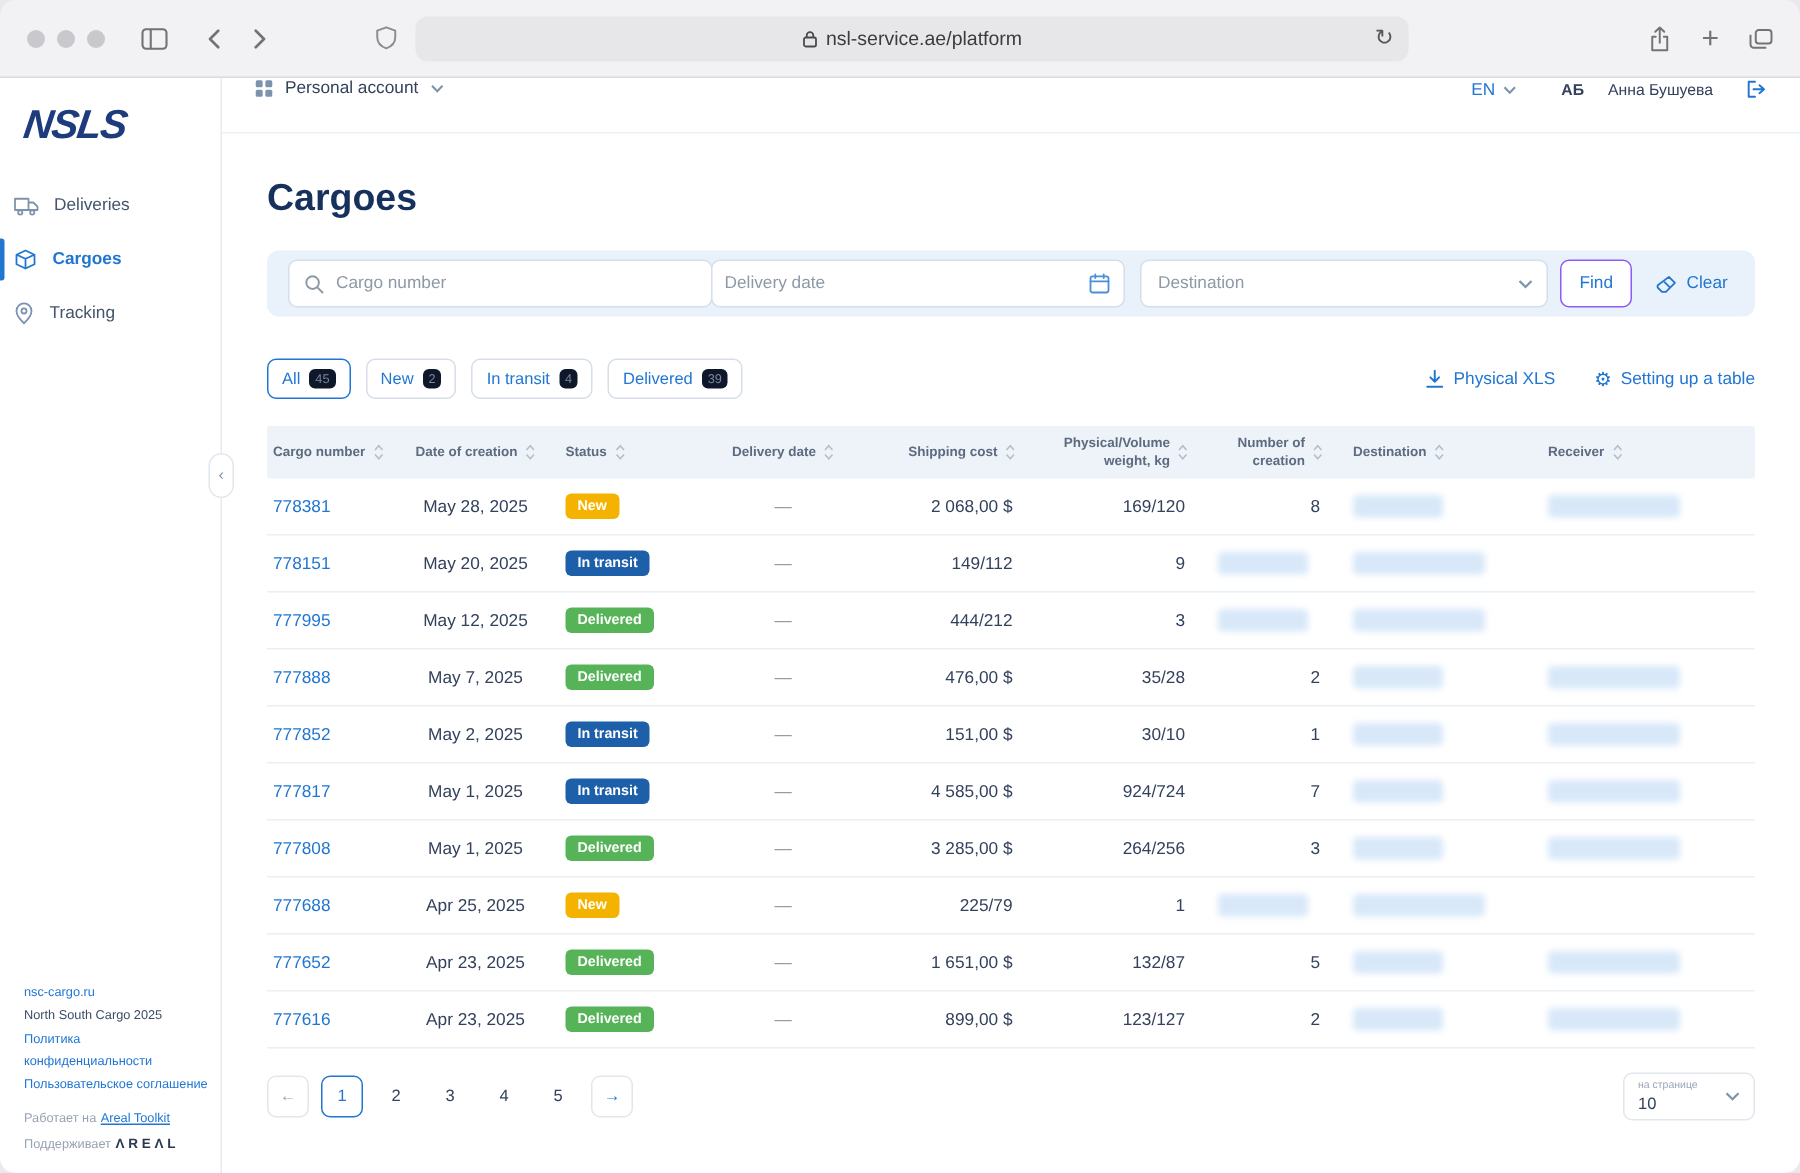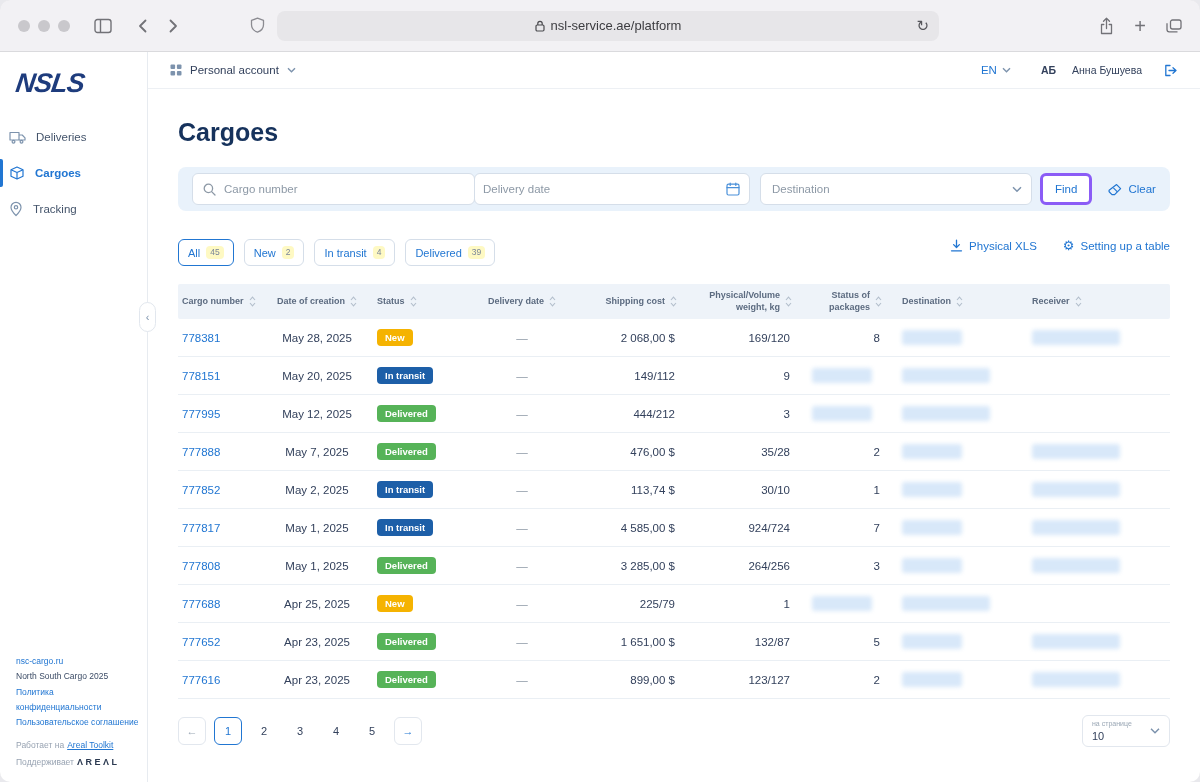--- a/index.html
+++ b/index.html
@@ -67,21 +67,21 @@
   .side-footer { margin-top:auto; padding:0 8px 12px 16px; font-size:8.5px; line-height:1.8; }
   .side-footer a { color:#2176d2; text-decoration:none; display:block; cursor:pointer; }
   .sf-copy { color:#3c4c66; }
   .sf-gray { color:#98a3b2; }
   .sf-row { display:flex; gap:3px; align-items:baseline; }
   .sf-link-inline { display:inline !important; text-decoration:underline !important; }
   .sf-logo { color:#2b3950; font-weight:bold; letter-spacing:2.5px; font-size:9px; }
 
   
   .main { flex:1; display:flex; flex-direction:column; min-width:0; }
-  .topbar { height:37px; flex:0 0 auto; border-bottom:1px solid #edf0f4; display:flex; align-items:center; padding:16px 22px; }
+  .topbar { height:37px; flex:0 0 auto; border-bottom:1px solid #edf0f4; display:flex; align-items:flex-start; padding:1px 22px; }
   .account { display:flex; align-items:center; gap:8px; font-size:11.5px; color:#33415c; cursor:pointer; }
   .waffle { color:#7d93ad; display:flex; }
   .chev { color:#7d93ad; display:flex; }
   .topbar-right { margin-left:auto; display:flex; align-items:center; gap:16px; }
   .lang { color:#2176d2; font-size:11.5px; display:flex; gap:5px; align-items:center; cursor:pointer; }
   .initials { font-size:10.5px; font-weight:bold; color:#33415c; margin-left:14px; }
   .username { font-size:10.5px; color:#33415c; }
   .logout { color:#2176d2; display:flex; margin-left:6px; cursor:pointer; }
 
   .content { flex:1; min-height:0; padding:0 30px; display:flex; flex-direction:column; }
@@ -91,29 +91,29 @@
   .filterbar { margin-top:20px; height:44px; flex:0 0 auto; background:#e9f2fb; border-radius:8px; padding:6px 14px; display:flex; align-items:center; }
   .f-input { height:32px; background:#fff; border:1px solid #d5dee9; border-radius:6px; display:flex; align-items:center; }
   .f-cargo { width:283px; }
   .f-date { width:276px; margin-left:-1px; }
   .f-dest { width:272px; margin-left:10px; padding-right:9px; justify-content:space-between; cursor:pointer; }
   .f-input input { border:none; outline:none; background:transparent; flex:1; min-width:0; font-size:11.5px; color:#33415c; padding:0 8px; font-family:"Liberation Sans", sans-serif; }
   .f-input input::placeholder { color:#8d99a6; }
   .search-ic { color:#8d99a6; display:flex; margin-left:10px; }
   .cal-ic { color:#4a90d9; display:flex; margin-right:9px; }
   .dest-ph { color:#8d99a6; font-size:11.5px; padding-left:11px; }
-  .find-btn { margin-left:8px; height:32px; padding:0 12px; background:#fff; border:3px solid #8b5cf6; border-radius:6px; color:#2176d2; font-size:11.5px; cursor:pointer; font-family:"Liberation Sans", sans-serif; }
+  .find-btn { margin-left:8px; height:32px; padding:0 12px; background:#fff; border:1px solid #8b5cf6; border-radius:6px; color:#2176d2; font-size:11.5px; cursor:pointer; font-family:"Liberation Sans", sans-serif; }
   .clear-btn { margin-left:16px; display:flex; align-items:center; gap:6px; color:#2176d2; font-size:11.5px; cursor:pointer; }
   .clear-btn .ic { display:flex; color:#2176d2; }
 
   
-  .tabs-row { margin-top:28px; display:flex; align-items:flex-start; flex:0 0 auto;gap:16px; }
+  .tabs-row { margin-top:28px; display:flex; align-items:center; flex:0 0 auto;gap:16px; }
   .tab-pill { height:27px; border:1px solid #d5dee9; border-radius:6px; background:#fff; display:flex; align-items:center; gap:6px; padding:0 9px; font-size:11px; color:#2176d2; margin-right:10px; cursor:pointer; }
   .tab-pill.active { border:1px solid #2176d2; }
-  .tab-count { font-size:8.5px; color:#7a8699; background:#fef9c3; border-radius:4px; padding:2px 4px; line-height:1; }
+  .tab-count { font-size:8.5px; color:#7a8699; background:#0f172a; border-radius:4px; padding:2px 4px; line-height:1; }
   .table-actions { margin-left:auto; display:flex; gap:26px; align-items:center; }
   .action { display:flex; gap:6px; align-items:center; color:#2176d2; font-size:11.5px; cursor:pointer; }
   .gear-glyph { font-size:13px; line-height:1; }
 
   
   .table { margin-top:18px; flex:0 0 auto; --cols: 89px 100px 100px 110px 110px 115px 90px 130px 1fr; }
   .t-head { display:grid; grid-template-columns: var(--cols); background:#eef3f9; border-radius:2px; }
   .th { font-size:9px; color:#5c6b80; font-weight:bold; padding:6px 10px; min-height:28px; display:flex; align-items:center; gap:5px; line-height:1.3; cursor:pointer; }
   .th.ac { justify-content:center; text-align:center; }
   .th.ar { justify-content:flex-end; text-align:right; }
@@ -422,21 +422,21 @@
               <div class="th ar">
                 <span>Physical/Volume weight, kg</span>
                 <span class="sort-ic">
                   <svg width="7" height="11" viewBox="0 0 7 11" fill="none" stroke="#b3bfcc" stroke-width="1.1">
                     <path d="M1 4l2.5-2.8L6 4"></path>
                     <path d="M1 7l2.5 2.8L6 7"></path>
                   </svg>
                 </span>
               </div>
               <div class="th ar">
-                <span>Status of packages</span>
+                <span>Number of creation</span>
                 <span class="sort-ic">
                   <svg width="7" height="11" viewBox="0 0 7 11" fill="none" stroke="#b3bfcc" stroke-width="1.1">
                     <path d="M1 4l2.5-2.8L6 4"></path>
                     <path d="M1 7l2.5 2.8L6 7"></path>
                   </svg>
                 </span>
               </div>
               <div class="th">
                 <span>Destination</span>
                 <span class="sort-ic">
@@ -578,21 +578,21 @@
             <div class="td ac">
                   <span>May 2, 2025</span>
                 </div>
             <div class="td">
                   <span class="badge" style="background: rgb(29, 95, 168);">In transit</span>
                 </div>
             <div class="td ac dash">
                   <span>—</span>
                 </div>
             <div class="td ar">
-                  <span>113,74 $</span>
+                  <span>151,00 $</span>
                 </div>
             <div class="td ar">
                   <span>30/10</span>
                 </div>
             <div class="td ar">
                   <span>1</span>
                 </div>
             <div class="td">
                   <span class="pill-blur pill-dest"></span>
                 </div>

